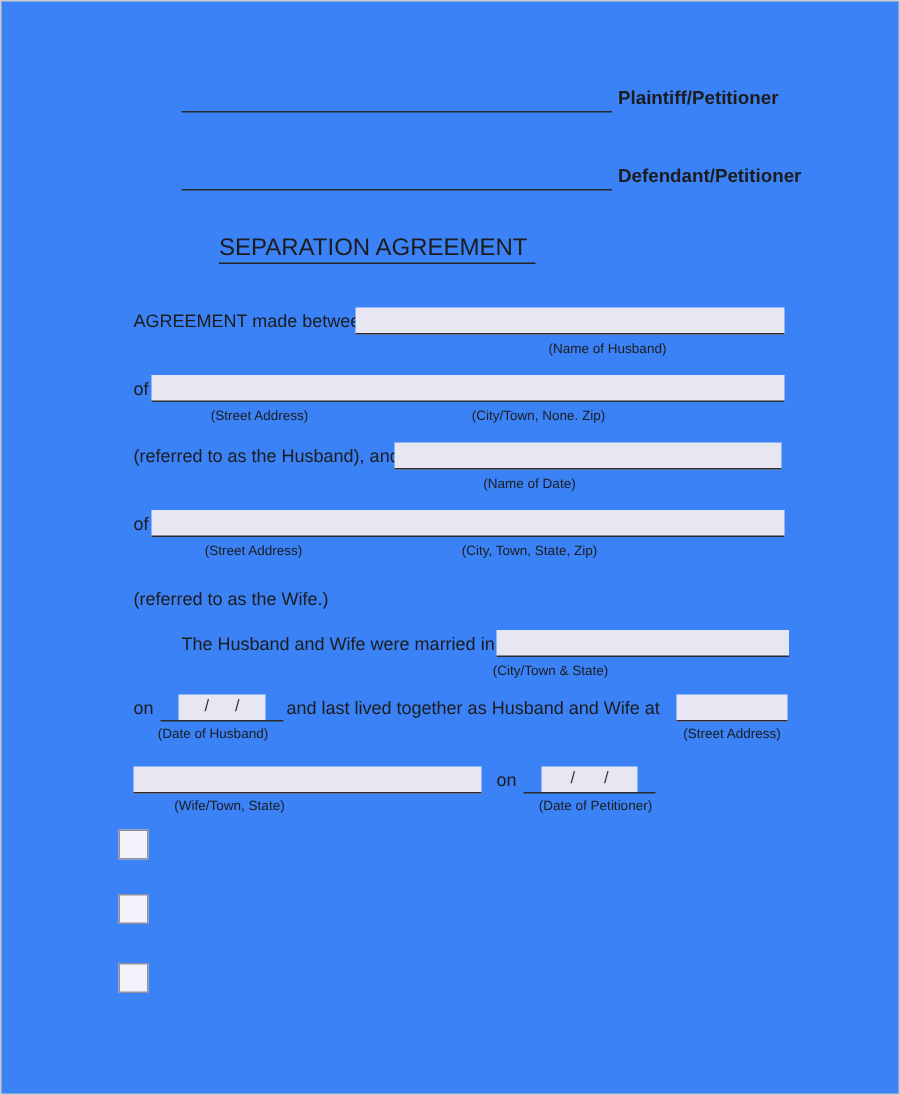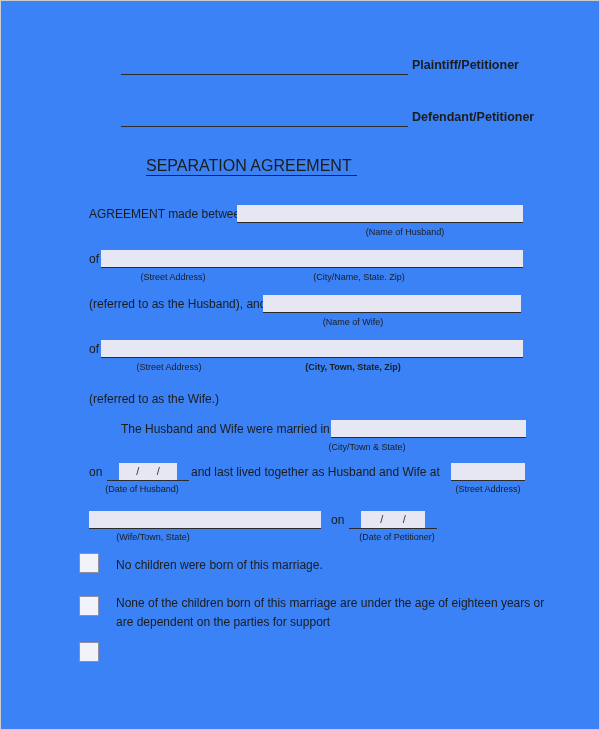--- a/index.html
+++ b/index.html
@@ -83,30 +83,30 @@
 
   <div class="abs title" style="left:145px; top:157px;">SEPARATION AGREEMENT</div>
 
   <div class="abs txt" style="left:88px; top:206px;">AGREEMENT made between</div>
   <div class="abs field" style="left:236px; top:204px; width:286px;"></div>
   <div class="cap" style="left:379px; top:226px;margin-left:25px;">(Name of Husband)</div>
 
   <div class="abs txt" style="left:88px; top:251px;">of</div>
   <div class="abs field" style="left:100px; top:249px; width:422px;"></div>
   <div class="cap" style="left:172px; top:271px;">(Street Address)</div>
-  <div class="cap" style="left:358px; top:271px;">(City/Name, State. Zip)</div>
+  <div class="cap" style="left:358px; top:271px;">(City/Town, None. Zip)</div>
 
   <div class="abs txt" style="left:88px; top:296px;">(referred to as the Husband), and</div>
   <div class="abs field" style="left:262px; top:294px; width:258px;"></div>
-  <div class="cap" style="left:352px; top:316px;">(Name of Wife)</div>
+  <div class="cap" style="left:352px; top:316px;">(Name of Date)</div>
 
   <div class="abs txt" style="left:88px; top:341px;">of</div>
   <div class="abs field" style="left:100px; top:339px; width:422px;"></div>
   <div class="cap" style="left:168px; top:361px;">(Street Address)</div>
-  <div class="cap" style="left:352px; top:361px;font-weight:bold;">(City, Town, State, Zip)</div>
+  <div class="cap" style="left:352px; top:361px;">(City, Town, State, Zip)</div>
 
   <div class="abs txt" style="left:120px; top:421px;">The Husband and Wife were married in</div>
 
   <div class="abs txt" style="left:88px; top:391px;">(referred to as the Wife.)</div>
   <div class="abs field" style="left:330px; top:419px; width:195px;"></div>
   <div class="cap" style="left:366px; top:441px;">(City/Town &amp; State)</div>
 
   <div class="abs txt" style="left:88px; top:464px;">on</div>
   <div class="abs datewrap" style="left:106px; top:462px;">
     <div class="datebox" style="width:58px;">
@@ -124,20 +124,18 @@
   <div class="abs txt" style="left:330px; top:512px;">on</div>
   <div class="abs datewrap" style="left:348px; top:510px;">
     <div class="datebox" style="width:64px;">
       <span>/</span>
       <span>/</span>
     </div>
   </div>
   <div class="cap" style="left:396px; top:531px;">(Date of Petitioner)</div>
 
   <div class="abs cbox" style="left:78px; top:552px;"></div>
-  <div class="abs cblabel" style="left:115px; top:555px; width:460px;">No children were born of this marriage.</div>
 
   <div class="abs cbox" style="left:78px; top:595px;"></div>
-  <div class="abs cblabel" style="left:115px; top:593px; width:448px;">None of the children born of this marriage are under the age of eighteen years or are dependent on the parties for support</div>
 
   <div class="abs cbox" style="left:78px; top:641px;"></div>
 
 </div>
 
 </body></html>

